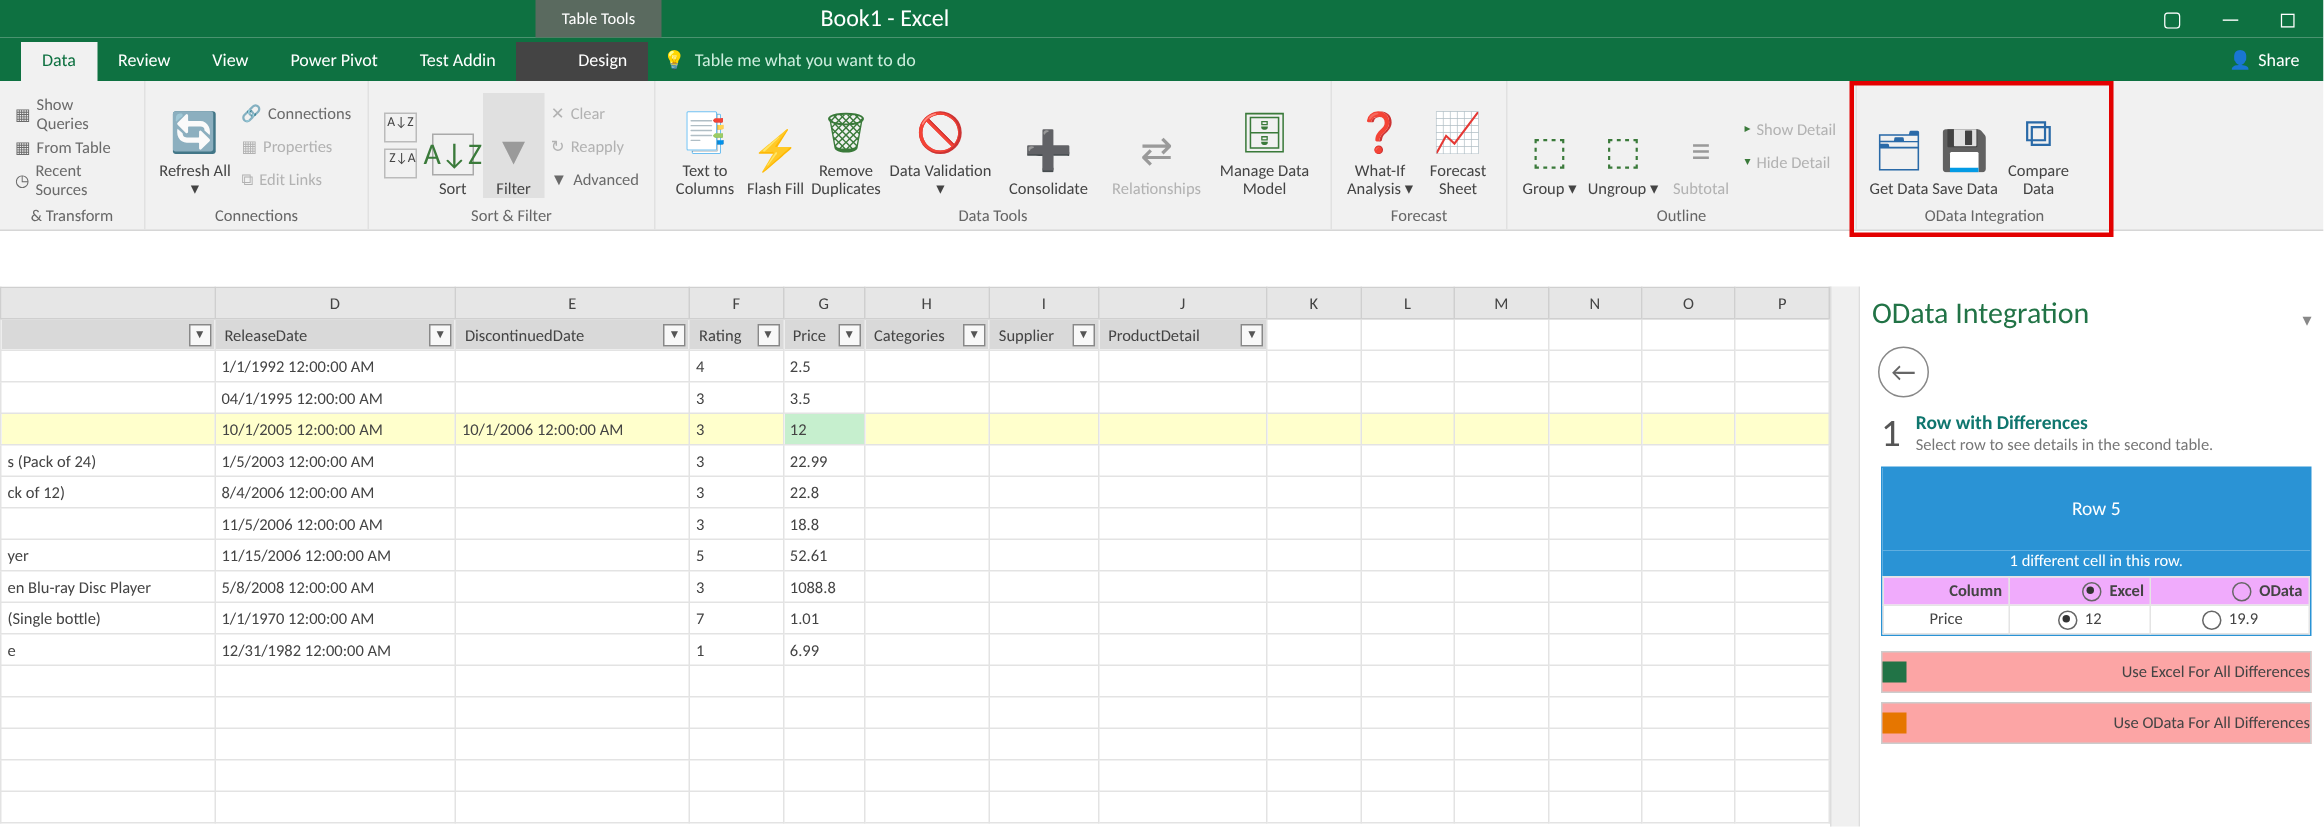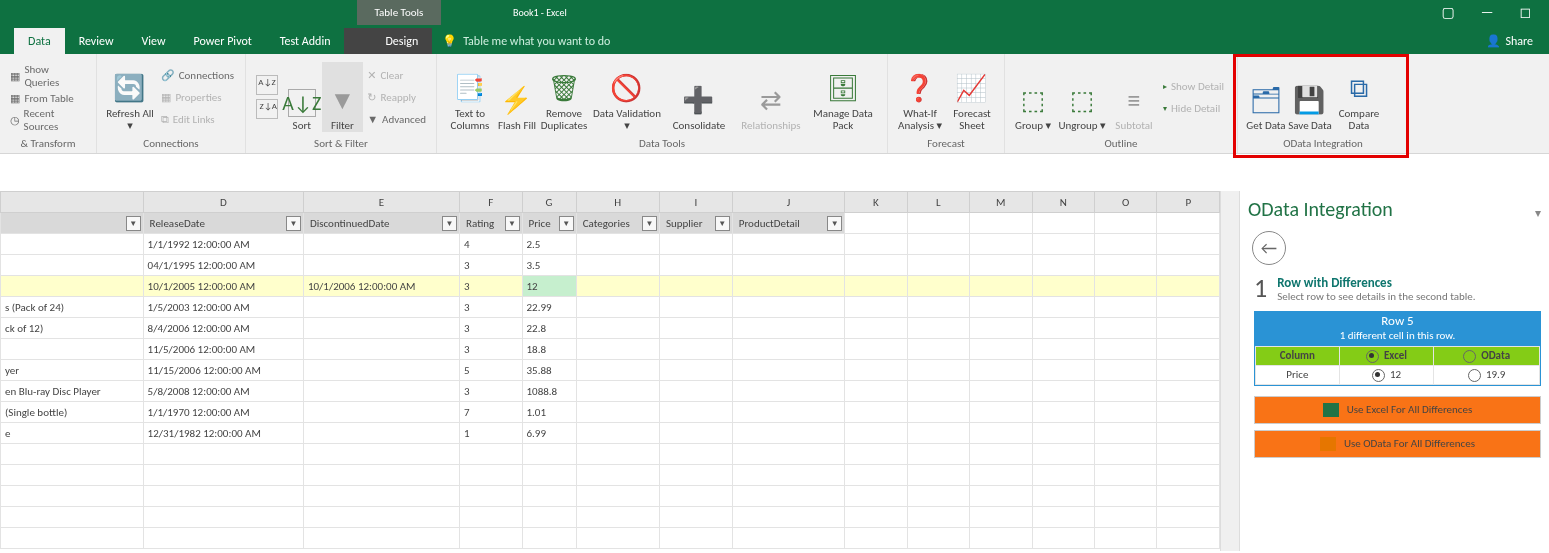--- a/index.html
+++ b/index.html
@@ -1,18 +1,18 @@
 <!DOCTYPE html>
 <html><head>
 <meta charset="utf-8">
 <style>
   html, body { margin:0; padding:0; width:1549px; height:553px; font-family:"Segoe UI",Calibri,Arial,sans-serif; font-size:12px; overflow:hidden; background:#fff; color:#444; }
   .titlebar { background:#0e7141; height:25px; display:flex; align-items:stretch; color:#fff; }
   .titlebar .tabletools { background:#5a6a5f; width:84px; display:flex; align-items:center; justify-content:center; font-size:11px; margin-left:357px; }
-  .titlebar .title { flex:1; display:flex; align-items:center; justify-content:flex-start; padding-left:72px; font-size:10px; }
+  .titlebar .title { flex:1; display:flex; align-items:center; justify-content:flex-start; padding-left:106px; font-size:16px; }
   .titlebar .winbtns { display:flex; align-items:center; gap:26px; padding:0 18px; font-size:14px; }
   .tabsrow { background:#0e7141; height:29px; display:flex; align-items:flex-end; }
   .tabsrow .tab { color:#fff; padding:6px 14px 6px; font-size:12px; cursor:pointer; }
   .tabsrow .tab.active { background:#f1f1f1; color:#0e7141; }
   .tabsrow .design { background:#444; color:#fff; margin-left:0;padding-left:41px; }
   .tabsrow .tellme { color:#cdeede; padding:6px 10px; display:flex; align-items:center; gap:6px; }
   .tabsrow .share { margin-left:auto; color:#fff; padding:6px 16px; display:flex; align-items:center; gap:4px; }
   .ribbon { background:#f1f1f1; height:99px; border-bottom:1px solid #d6d6d6; display:flex; position:relative; }
   .group { border-right:1px solid #e1e1e1; display:flex; flex-direction:column; height:100%; }
   .group .body { flex:1; display:flex; align-items:center; padding:4px 6px 0; }
@@ -37,28 +37,28 @@
   td.num { text-align:left; }
   .scrollbar-v { width:18px; background:#f0f0f0; border-left:1px solid #ddd; height:360px; }
   .taskpane { width:310px; border-left:1px solid #ddd; height:360px; padding:4px 0 0 8px; box-sizing:border-box; }
   .tp-title { color:#217346; font-size:20px; padding:2px 0 10px; }
   .backbtn { width:32px; height:32px; border:1.5px solid #888; border-radius:50%; display:flex; align-items:center; justify-content:center; font-size:18px; color:#666; margin:0 0 10px 4px; cursor:pointer; }
   .step { display:flex; gap:10px; padding:0 8px 4px 6px; }
   .stepnum { font-size:26px; color:#555; line-height:1; }
   .steptitle { font-weight:600; font-size:13px; color:#0f766e; }
   .stepsub { font-size:11px; color:#777; }
   .rowcard { border:1px solid #2a93d5; margin:4px 8px 10px 6px; }
-  .rowcard .cap { background:#2a93d5; color:#fff; text-align:center; font-size:13px; padding:1px 0; }
+  .rowcard .cap { background:#2a93d5; color:#fff; text-align:center; font-size:13px; padding:20px 0; }
   .rowcard .sub { background:#2a93d5; color:#fff; text-align:center; font-size:11px; padding:0 0 4px; }
   .difftbl { width:100%; border-collapse:collapse; font-size:11px; }
   .difftbl th, .difftbl td { border:1px solid #e4e4e4; text-align:center; padding:2px 4px; }
-  .difftbl thead th { background:#84cc16; }
+  .difftbl thead th { background:#f0abfc;text-align:right; }
   .radio { width:11px; height:11px; border:1px solid #666; border-radius:50%; display:inline-block; vertical-align:middle; position:relative; }
   .radio.on::after { content:""; position:absolute; top:2px; left:2px; width:5px; height:5px; background:#333; border-radius:50%; }
-  .panebtn { display:flex; align-items:center; justify-content:center; gap:8px; border:1px solid #ccc; background:#f97316; height:26px; margin:6px 8px 0 6px; font-size:11px; cursor:pointer; }
+  .panebtn { display:flex; align-items:center; justify-content:space-between; gap:8px; border:1px solid #ccc; background:#fca5a5; height:26px; margin:6px 8px 0 6px; font-size:11px; cursor:pointer; }
   .xlic { width:16px; height:14px; background:#217346; display:inline-block; }
   .odic { width:16px; height:14px; background:#e67600; display:inline-block; }
   .spacer { height:37px; background:#fff; }
   .tinytri { font-size:8px; color:#3a7a3a; }
 </style>
 </head>
 <body>
 
 <div class="titlebar">
   <div class="tabletools">Table Tools</div>
@@ -160,21 +160,21 @@
       <div class="bigbtn wide">
           <div class="ic">➕</div>
           <span>Consolidate</span>
         </div>
       <div class="bigbtn wide">
           <div class="ic gray">⇄</div>
           <span style="color:#b2b2b2">Relationships</span>
         </div>
       <div class="bigbtn wide">
           <div class="ic">🗄</div>
-          <span>Manage Data Pack</span>
+          <span>Manage Data Model</span>
         </div>
     </div>
     <div class="label">Data Tools</div>
   </div>
 
   <div class="group" style="width:116px">
     <div class="body">
       <div class="bigbtn">
           <div class="ic">❓</div>
           <span>What-If Analysis ▾</span>
@@ -426,21 +426,21 @@
             <td></td>
             <td></td>
             <td></td>
             <td></td>
           </tr>
           <tr>
             <td>yer</td>
             <td>11/15/2006 12:00:00 AM</td>
             <td></td>
             <td class="num">5</td>
-            <td class="num">35.88</td>
+            <td class="num">52.61</td>
             <td></td>
             <td></td>
             <td></td>
             <td></td>
             <td></td>
             <td></td>
             <td></td>
             <td></td>
             <td></td>
           </tr>

